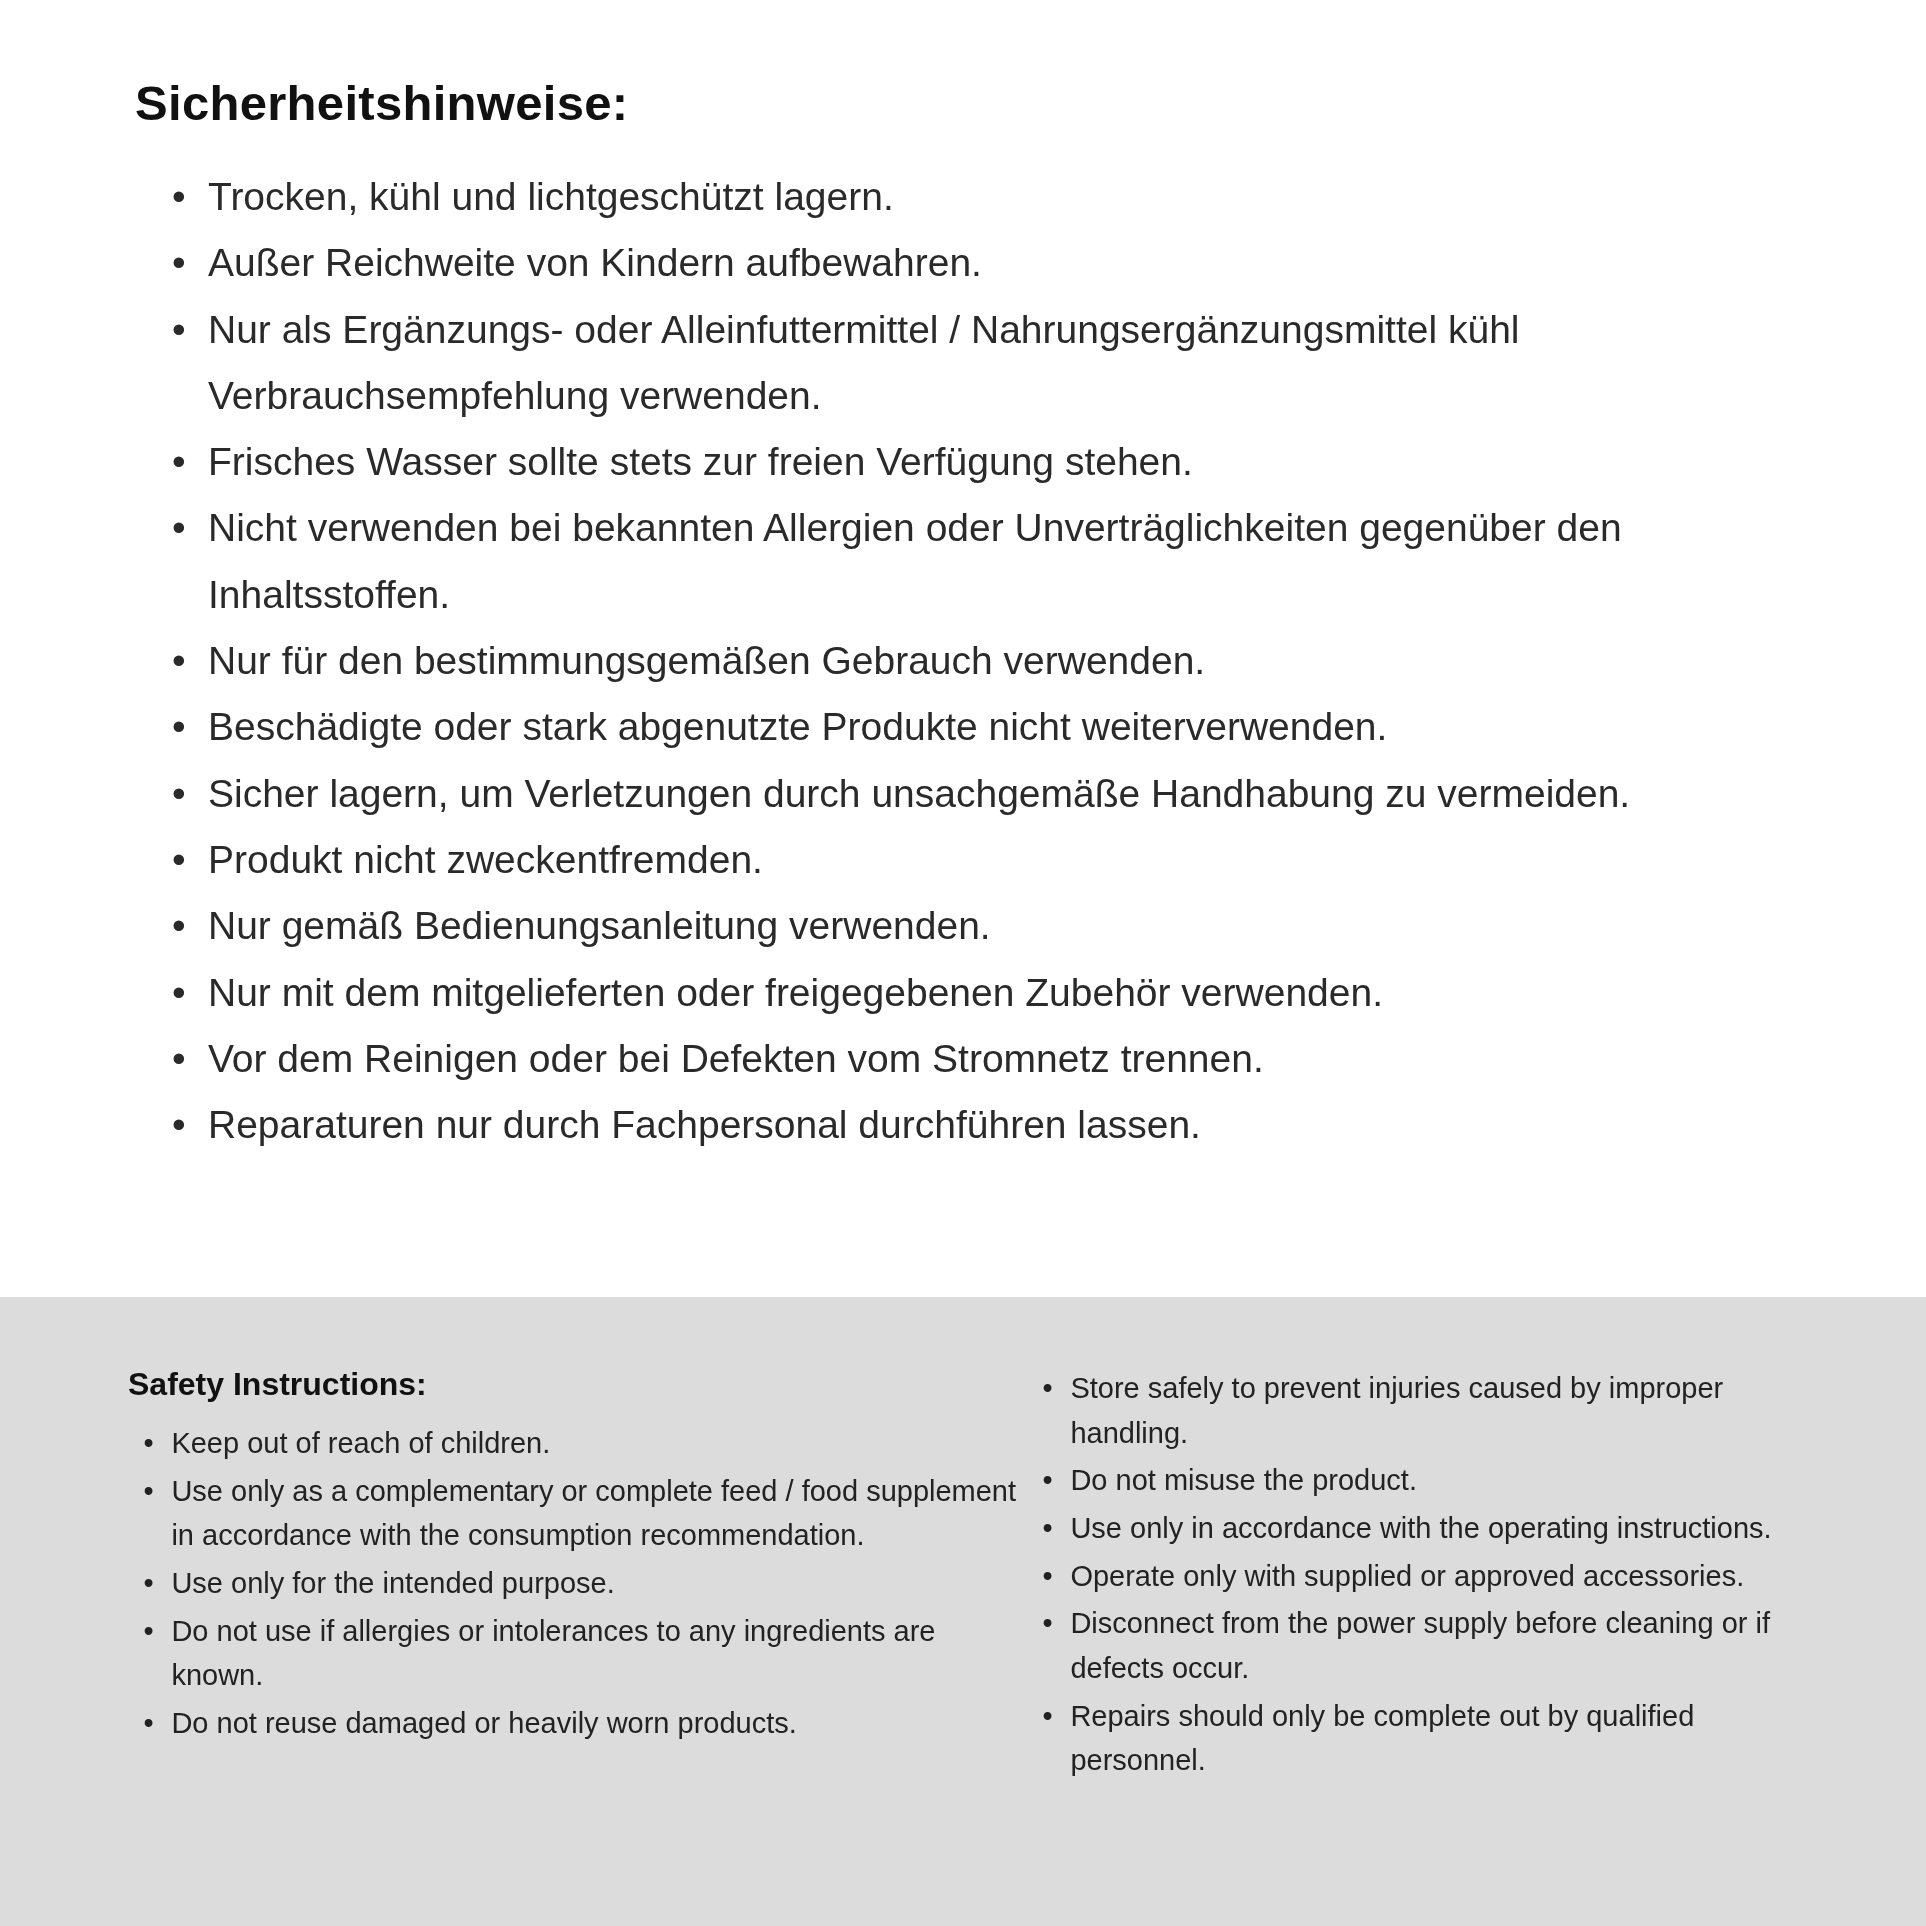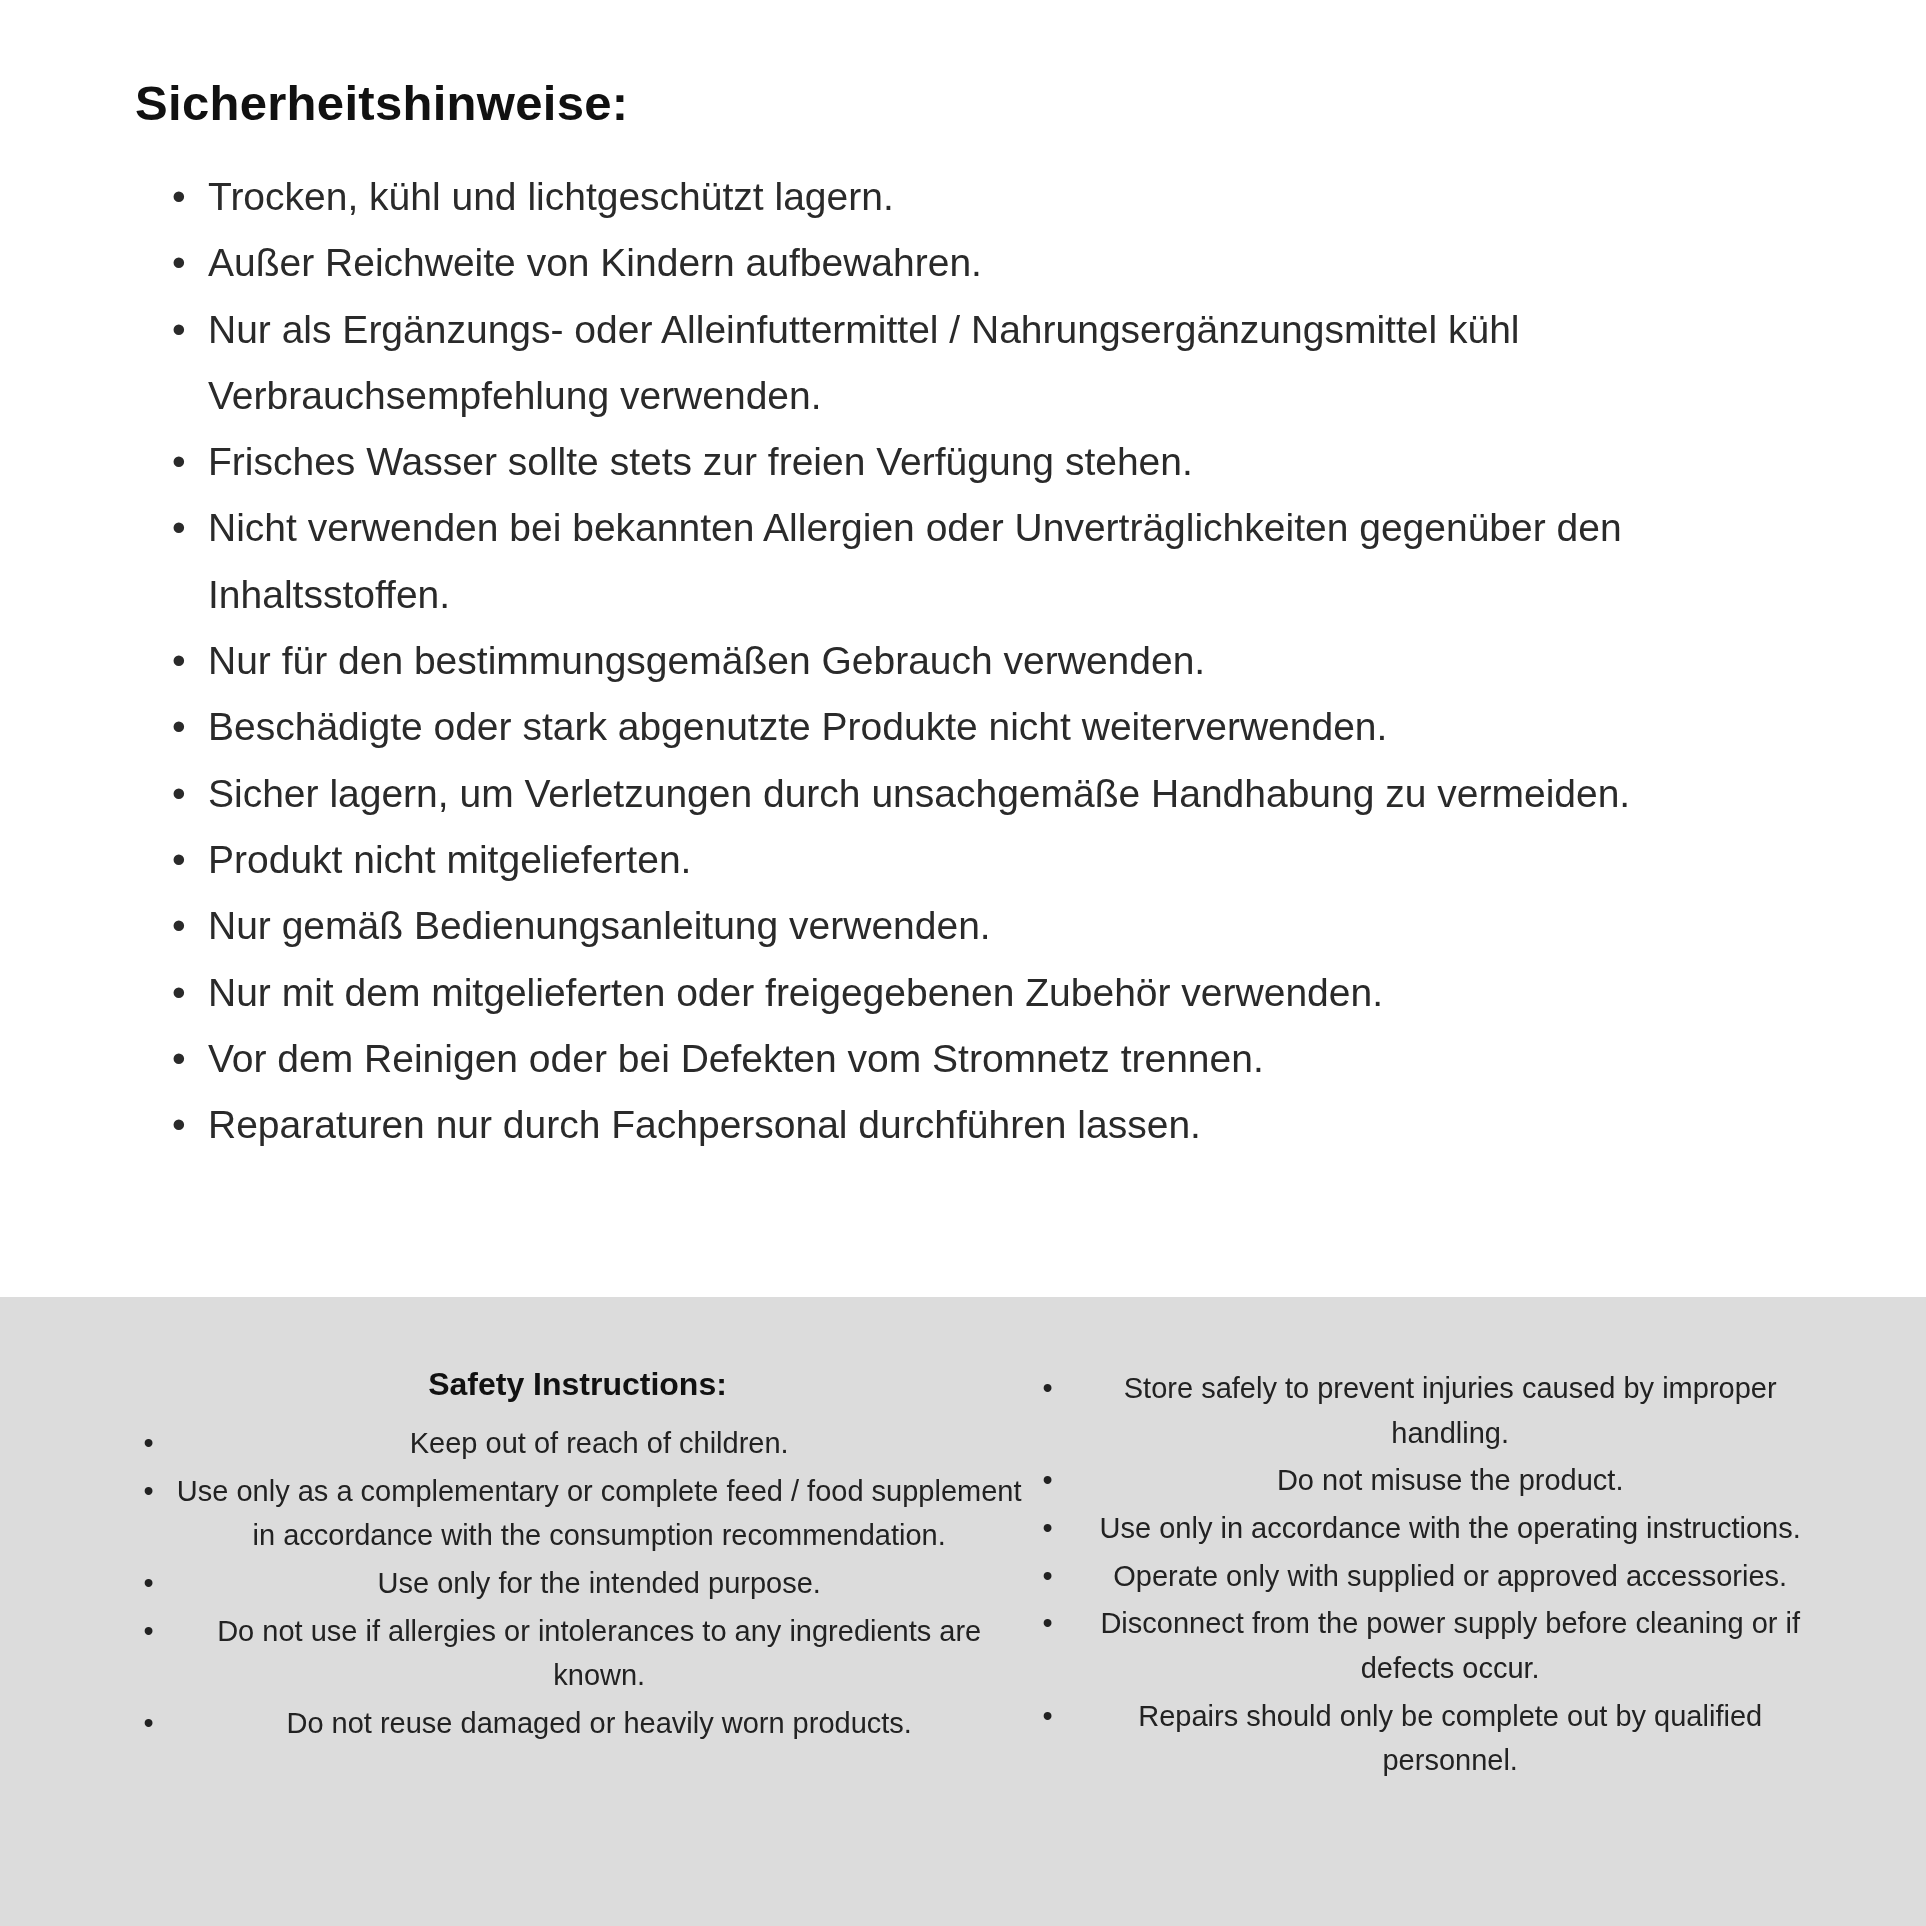--- a/index.html
+++ b/index.html
@@ -62,21 +62,20 @@
     position: absolute;
     top: 1297px;
     left: 0;
     width: 1926px;
     height: 629px;
     box-sizing: border-box;
     background: #dcdcdc;
     padding: 69px 96px 0 128px;
     display: flex;
     align-items: flex-start;
-    text-align: center;
   }
   .english-col-left {
     width: 899px;
     flex: 0 0 auto;
   }
   .english-col-right {
     width: 803px;
     flex: 0 0 auto;
   }
   .english-title {
@@ -103,21 +102,21 @@
   <h1 class="german-title">Sicherheitshinweise:</h1>
   <ul class="bullet-list">
       <li>Trocken, kühl und lichtgeschützt lagern.</li>
       <li>Außer Reichweite von Kindern aufbewahren.</li>
       <li>Nur als Ergänzungs- oder Alleinfuttermittel / Nahrungsergänzungsmittel kühl Verbrauchsempfehlung verwenden.</li>
       <li>Frisches Wasser sollte stets zur freien Verfügung stehen.</li>
       <li>Nicht verwenden bei bekannten Allergien oder Unverträglichkeiten gegenüber den Inhaltsstoffen.</li>
       <li>Nur für den bestimmungsgemäßen Gebrauch verwenden.</li>
       <li>Beschädigte oder stark abgenutzte Produkte nicht weiterverwenden.</li>
       <li>Sicher lagern, um Verletzungen durch unsachgemäße Handhabung zu vermeiden.</li>
-      <li>Produkt nicht mitgelieferten.</li>
+      <li>Produkt nicht zweckentfremden.</li>
       <li>Nur gemäß Bedienungsanleitung verwenden.</li>
       <li>Nur mit dem mitgelieferten oder freigegebenen Zubehör verwenden.</li>
       <li>Vor dem Reinigen oder bei Defekten vom Stromnetz trennen.</li>
       <li>Reparaturen nur durch Fachpersonal durchführen lassen.</li>
     </ul>
 </section>
 
 <section class="english-section">
   <div class="english-col-left">
     <h2 class="english-title">Safety Instructions:</h2>

